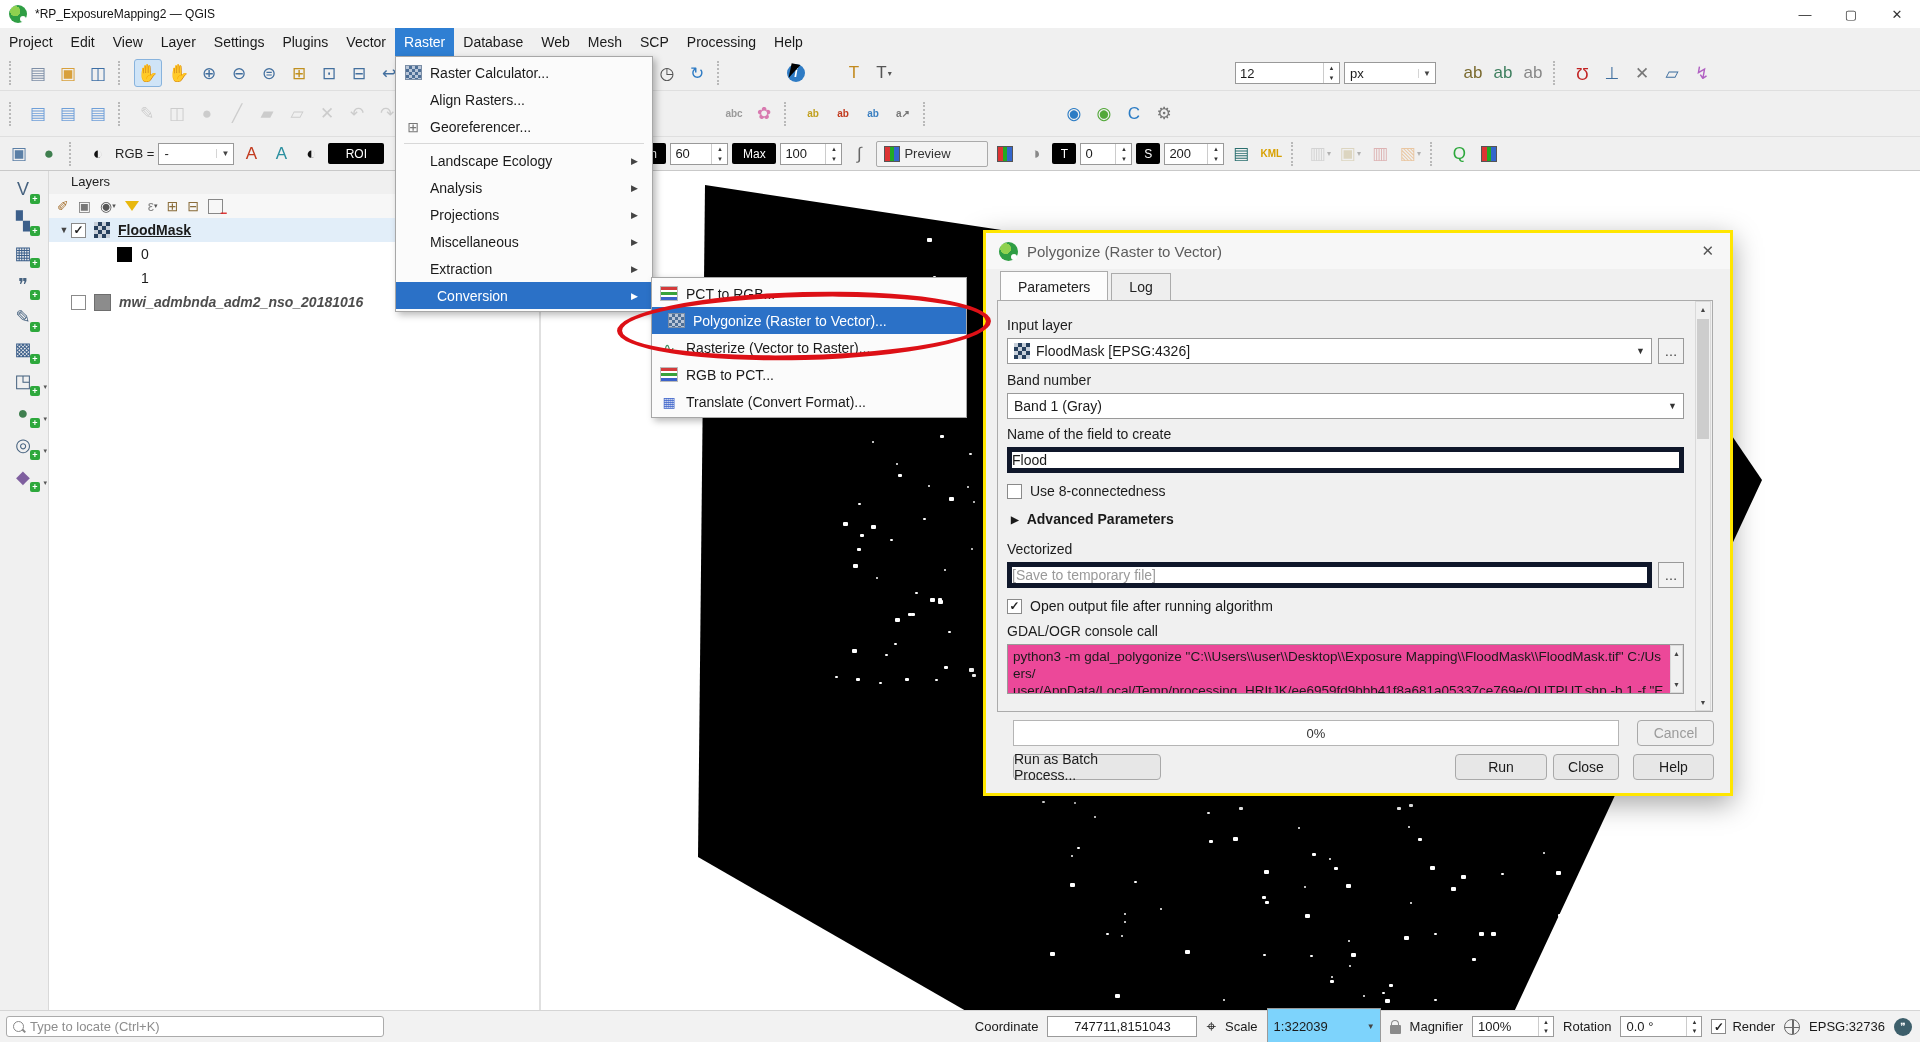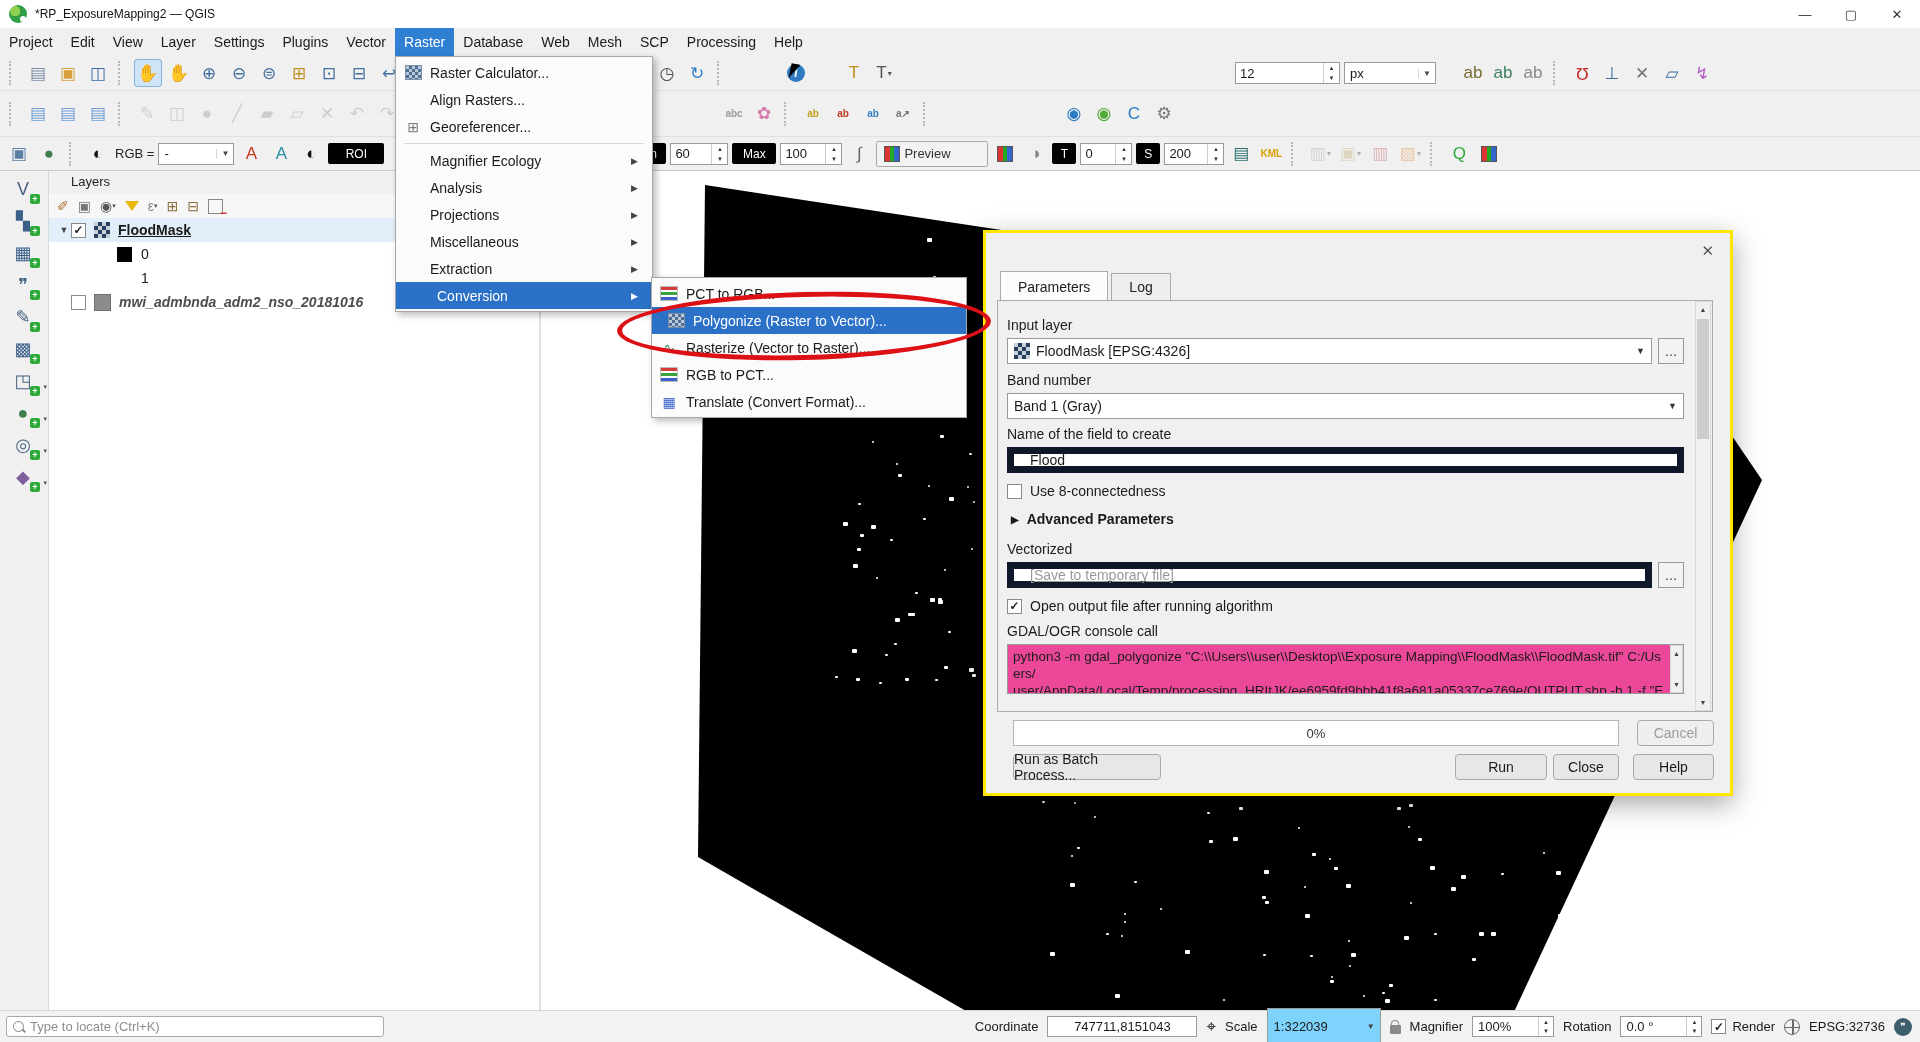--- a/index.html
+++ b/index.html
@@ -112,22 +112,22 @@
   #dlg-title-text{font-size:15px;color:#5c5c5c;}
   #dlg-close{position:absolute;right:16px;top:9px;font-size:15px;color:#555;}
   .tab{position:absolute;display:flex;align-items:flex-end;height:28px;font-size:14px;}
   .tab .t{padding:5px 17px;border:1px solid #ababab;border-bottom:none;background:#eee;color:#222;margin-right:3px;}
   .tab .t.on{background:#fcfcfc;padding-top:7px;position:relative;z-index:2;}
   #dlg-pane{position:absolute;left:11px;top:67px;width:716px;height:412px;border:1px solid #ababab;background:#f0f0f0;box-sizing:border-box;}
   .dlg-label{position:absolute;font-size:14px;color:#1c1c1c;}
   .dlg-combo{position:absolute;height:26px;background:#fff;border:1px solid #999;display:flex;align-items:center;
     font-size:14px;padding-left:6px;box-sizing:border-box;gap:6px;}
   .dlg-combo .arr{margin-left:auto;align-self:stretch;display:flex;align-items:center;padding:0 6px;font-size:9px;color:#333;}
-  .dlg-input{position:absolute;height:26px;background:#fff;border:7px solid #0f172a;display:flex;align-items:center;
-    font-size:14px;padding-left:16px;box-sizing:border-box;text-decoration:underline;}
+  .dlg-input{position:absolute;height:26px;background:#fff;border:5px solid #0f172a;display:flex;align-items:center;
+    font-size:14px;padding-left:0;box-sizing:border-box;}
   .dlg-input.ph{color:#9a9a9a;}
   .browse{position:absolute;width:26px;height:26px;background:#f2f2f2;border:1px solid #999;display:flex;
     align-items:center;justify-content:center;font-size:13px;color:#333;box-sizing:border-box;}
   .dlg-check{position:absolute;display:flex;align-items:center;gap:8px;font-size:14px;}
   .adv{position:absolute;display:flex;align-items:center;gap:8px;font-size:14px;font-weight:bold;}
   .adv .tri{font-size:10px;}
   #dlg-console{position:absolute;left:21px;top:411px;width:677px;height:50px;background:#ec4899;border:1px solid #999;
     font-size:13.5px;line-height:17px;padding:3px 18px 0 5px;box-sizing:border-box;overflow:hidden;white-space:pre-wrap;word-break:break-all;}
   .vscroll{position:absolute;background:#f0f0f0;border:1px solid #d9d9d9;box-sizing:border-box;}
   .vscroll .sa{position:absolute;left:0;width:100%;height:15px;display:flex;align-items:center;justify-content:center;
@@ -727,21 +727,21 @@
     </div>
     <div class="menu-item">
       <span class="mi-icon">
         <span style="color: rgb(119, 119, 119);">⊞</span>
       </span>
       <span>Georeferencer...</span>
     </div>
     <div class="menu-sep"></div>
     <div class="menu-item">
       <span class="mi-icon"></span>
-      <span>Magnifier Ecology</span>
+      <span>Landscape Ecology</span>
       <span class="mi-arrow">▶</span>
     </div>
     <div class="menu-item">
       <span class="mi-icon"></span>
       <span>Analysis</span>
       <span class="mi-arrow">▶</span>
     </div>
     <div class="menu-item">
       <span class="mi-icon"></span>
       <span>Projections</span>
@@ -793,20 +793,24 @@
       <span class="mi-icon">
         <span style="color: rgb(59, 98, 201);">▦</span>
       </span>
       <span>Translate (Convert Format)...</span>
     </div>
   </div>
 <div id="red-ellipse"></div>
 <div id="cursor"></div>
 
 <div id="dialog">
+  <div id="dlg-title">
+    <span class="app-logo"></span>
+    <span id="dlg-title-text">Polygonize (Raster to Vector)</span>
+  </div>
   <span id="dlg-close">✕</span>
 
   <div class="tab" style="left:14px;top:39px;">
     <span class="t on">Parameters</span>
     <span class="t">Log</span>
   </div>
   <div id="dlg-pane"></div>
 
   <div class="dlg-label" style="left:21px;top:84px;">Input layer</div>
   <div class="dlg-combo" style="left:21px;top:105px;width:645px;">

